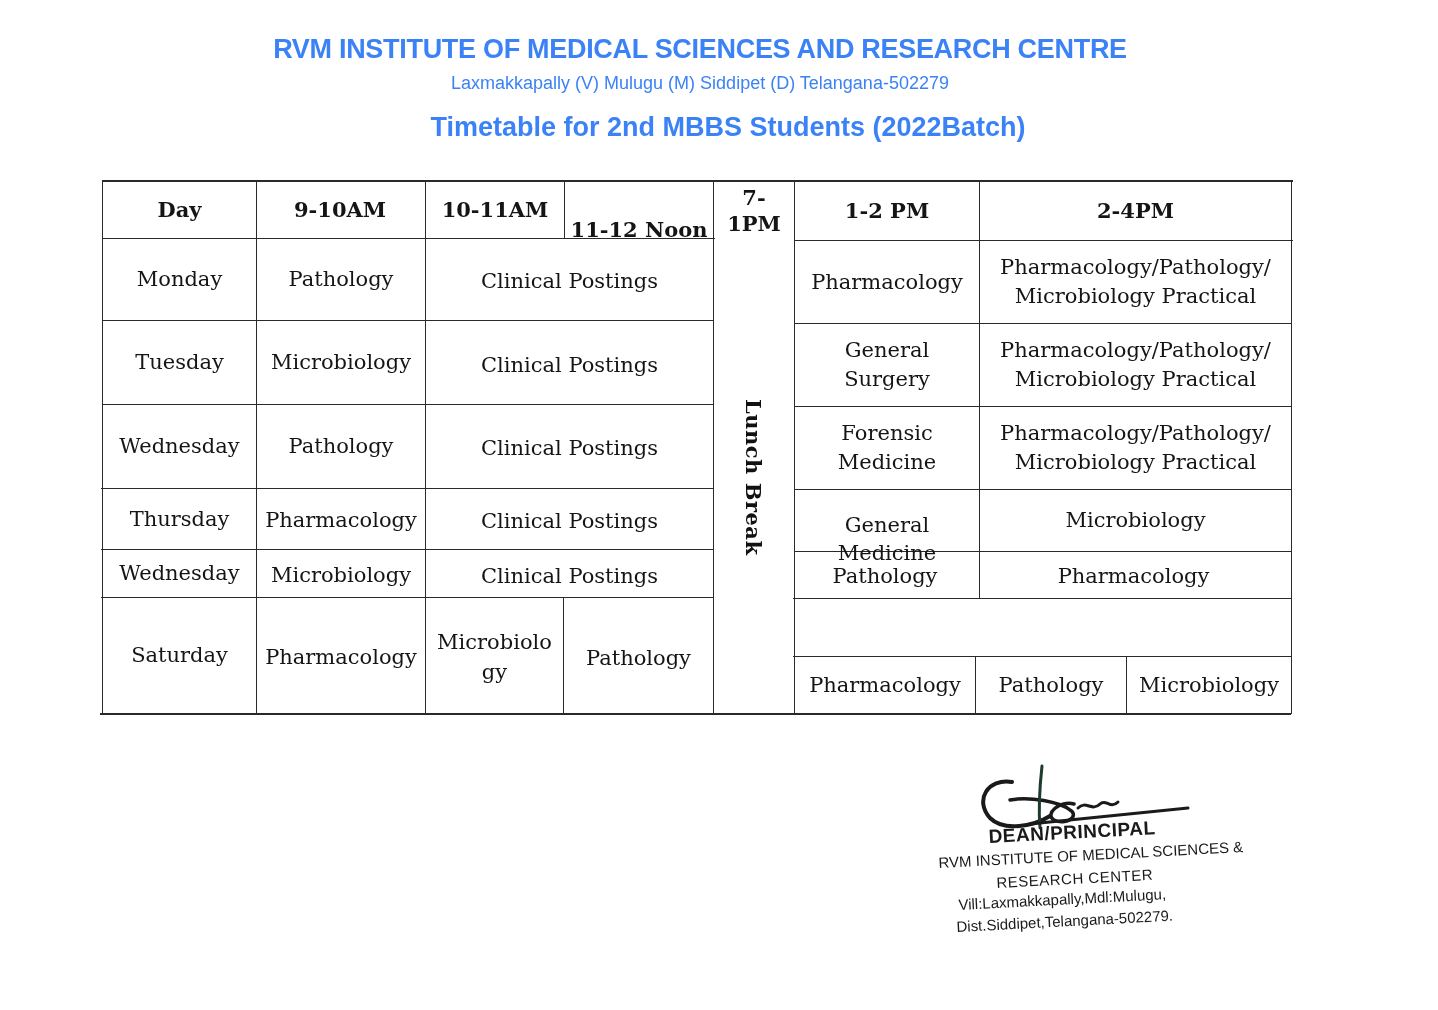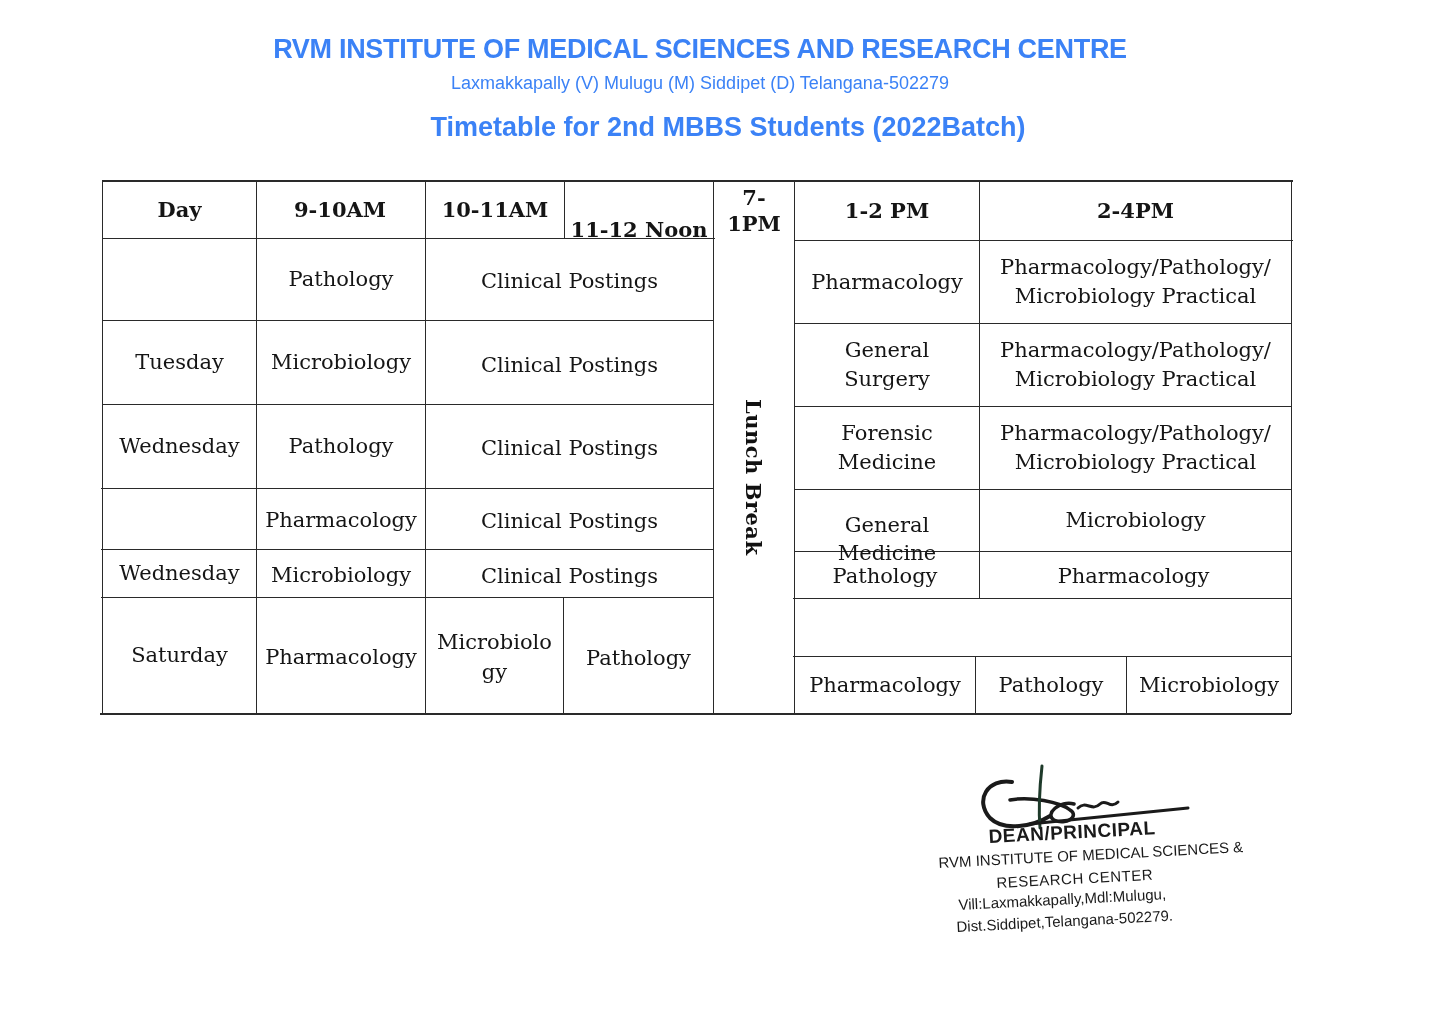--- a/index.html
+++ b/index.html
@@ -73,37 +73,39 @@
   <div class="cell th" style="left:565px;top:181px;width:148px;height:57px;margin-top:20px;">11-12 Noon</div>
   <div class="cell th" style="left:714px;top:181px;width:80px;height:59px;white-space:pre-line;line-height:26px;">7-
 1PM</div>
   <div class="cell th" style="left:795px;top:181px;width:184px;height:59px;">1-2 PM</div>
   <div class="cell th" style="left:980px;top:181px;width:311px;height:59px;">2-4PM</div>
 
   <div class="lunch">
     <span>Lunch Break</span>
   </div>
 
+  <div class="cell" style="left:103px;top:239px;width:153px;height:81px;">Monday</div>
   <div class="cell" style="left:257px;top:239px;width:168px;height:81px;">Pathology</div>
   <div class="cell" style="left:426px;top:239px;width:287px;height:84px;">Clinical Postings</div>
   <div class="cell" style="left:795px;top:241px;width:184px;height:82px;">Pharmacology</div>
   <div class="cell" style="left:980px;top:241px;width:311px;height:82px;padding:0 18px;">Pharmacology/Pathology/ Microbiology Practical</div>
 
   <div class="cell" style="left:103px;top:321px;width:153px;height:83px;">Tuesday</div>
   <div class="cell" style="left:257px;top:321px;width:168px;height:83px;">Microbiology</div>
   <div class="cell" style="left:426px;top:323px;width:287px;height:84px;">Clinical Postings</div>
   <div class="cell" style="left:795px;top:324px;width:184px;height:82px;padding:0 40px;">General Surgery</div>
   <div class="cell" style="left:980px;top:324px;width:311px;height:82px;padding:0 18px;">Pharmacology/Pathology/ Microbiology Practical</div>
 
   <div class="cell" style="left:103px;top:405px;width:153px;height:83px;">Wednesday</div>
   <div class="cell" style="left:257px;top:405px;width:168px;height:83px;">Pathology</div>
   <div class="cell" style="left:426px;top:407px;width:287px;height:83px;">Clinical Postings</div>
   <div class="cell" style="left:795px;top:407px;width:184px;height:82px;padding:0 40px;">Forensic Medicine</div>
   <div class="cell" style="left:980px;top:407px;width:311px;height:82px;padding:0 18px;">Pharmacology/Pathology/ Microbiology Practical</div>
 
+  <div class="cell" style="left:103px;top:489px;width:153px;height:60px;">Thursday</div>
   <div class="cell" style="left:257px;top:489px;width:168px;height:62px;">Pharmacology</div>
   <div class="cell" style="left:426px;top:490px;width:287px;height:62px;">Clinical Postings</div>
   <div class="cell" style="left:795px;top:508px;width:184px;height:61px;padding:0 40px;line-height:28px;">General Medicine</div>
   <div class="cell" style="left:980px;top:490px;width:311px;height:61px;">Microbiology</div>
 
   <div class="cell" style="left:103px;top:550px;width:153px;height:47px;">Wednesday</div>
   <div class="cell" style="left:257px;top:550px;width:168px;height:50px;">Microbiology</div>
   <div class="cell" style="left:426px;top:552px;width:287px;height:48px;">Clinical Postings</div>
   <div class="cell" style="left:795px;top:552px;width:180px;height:49px;">Pathology</div>
   <div class="cell" style="left:976px;top:552px;width:315px;height:49px;">Pharmacology</div>

